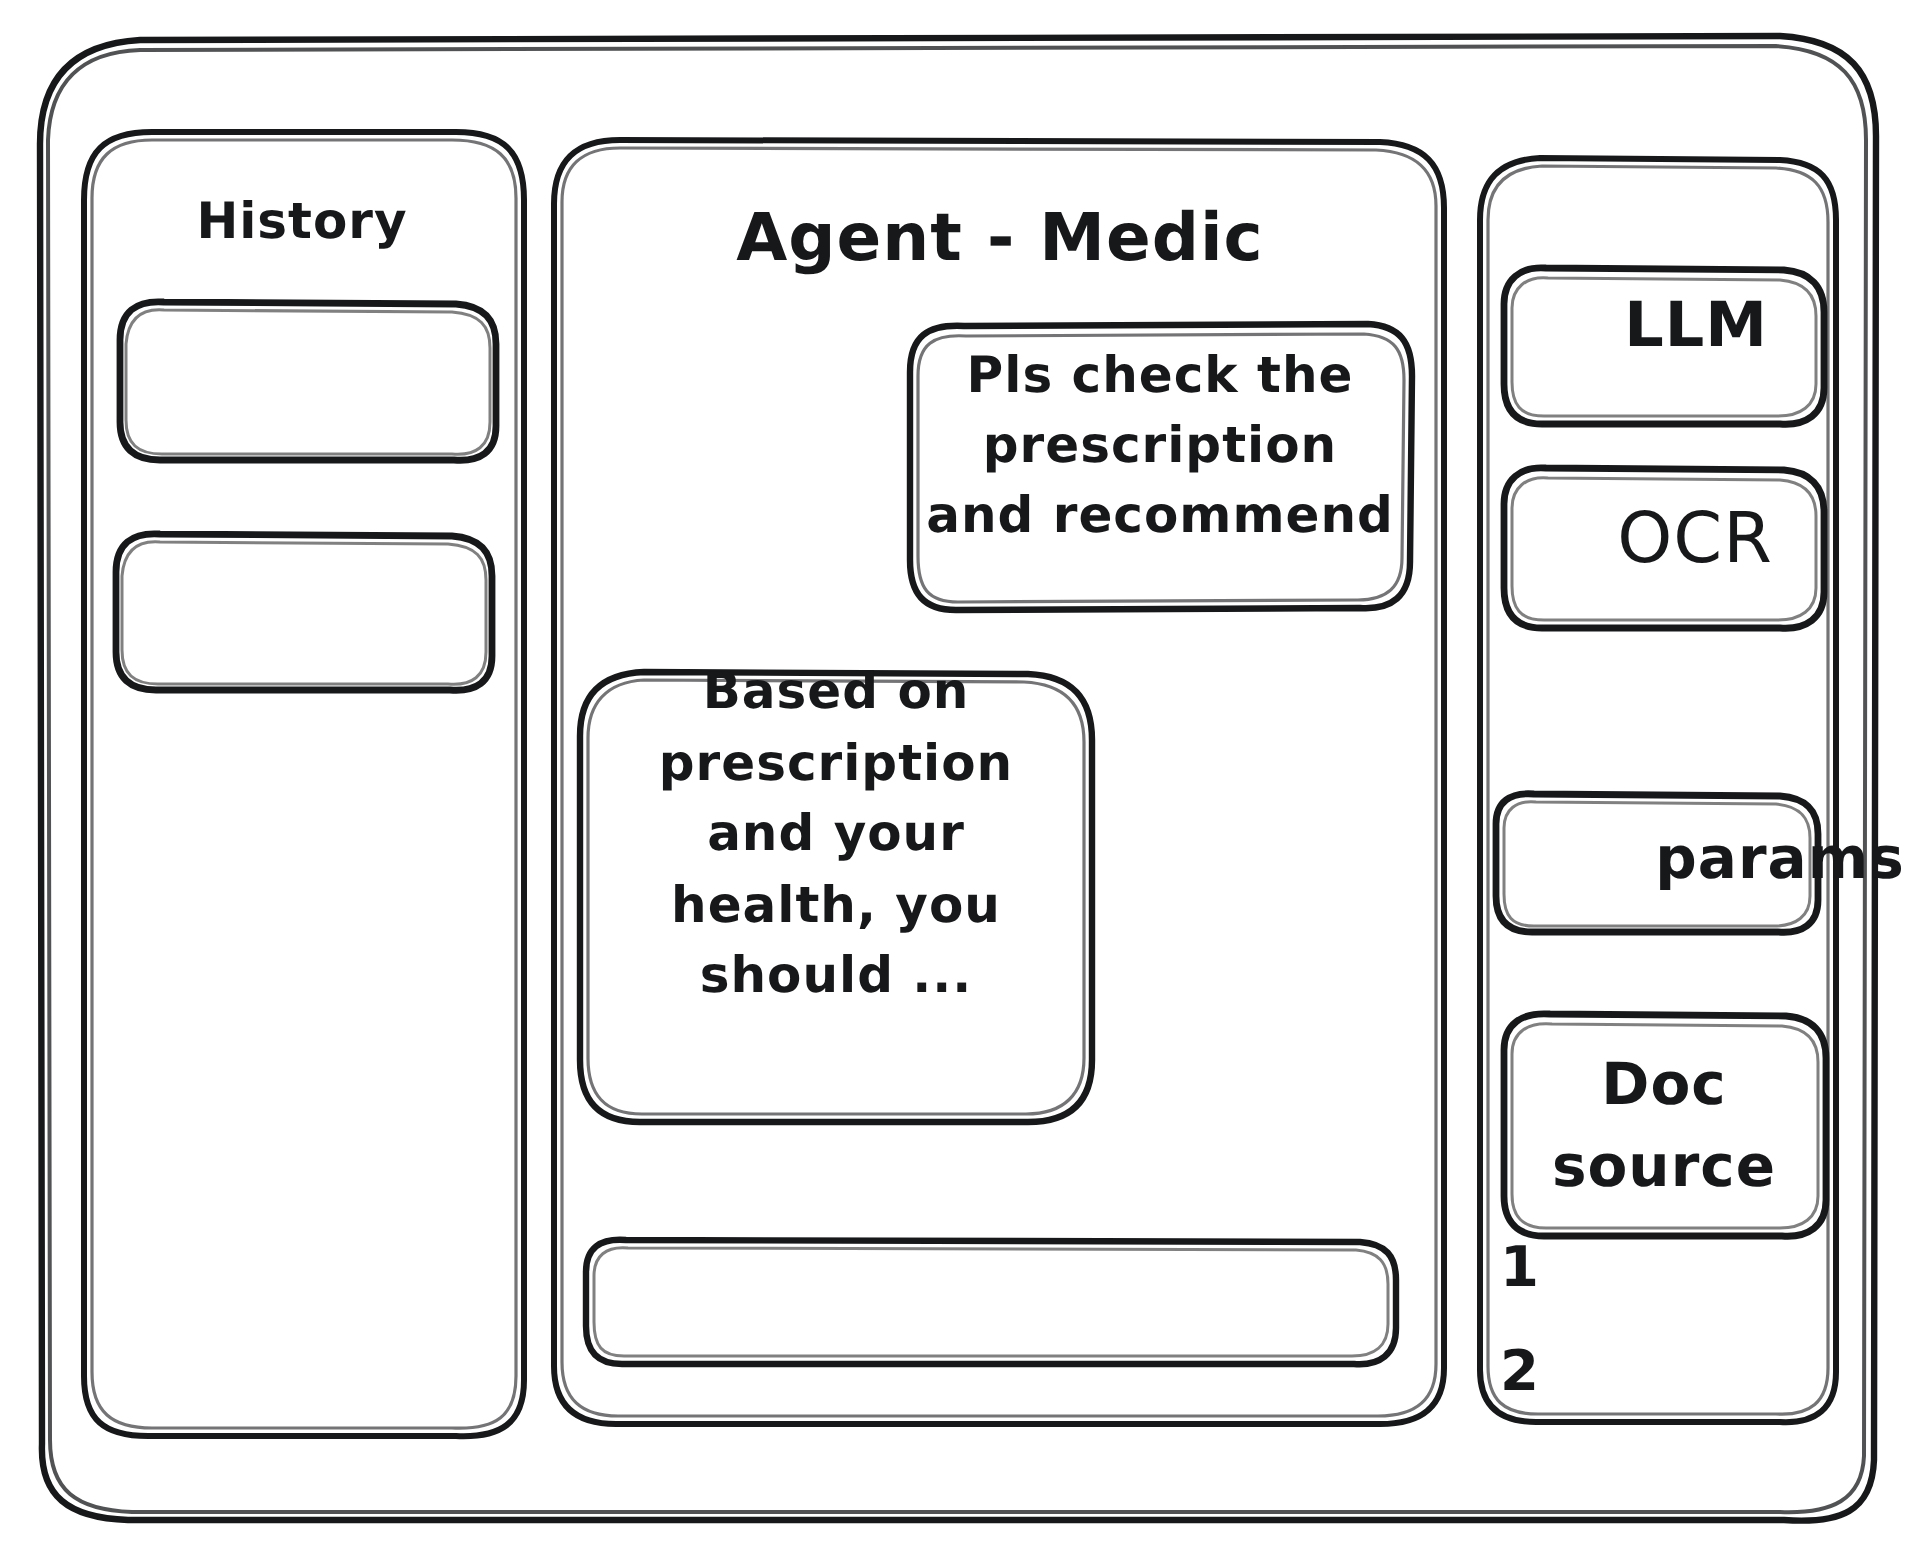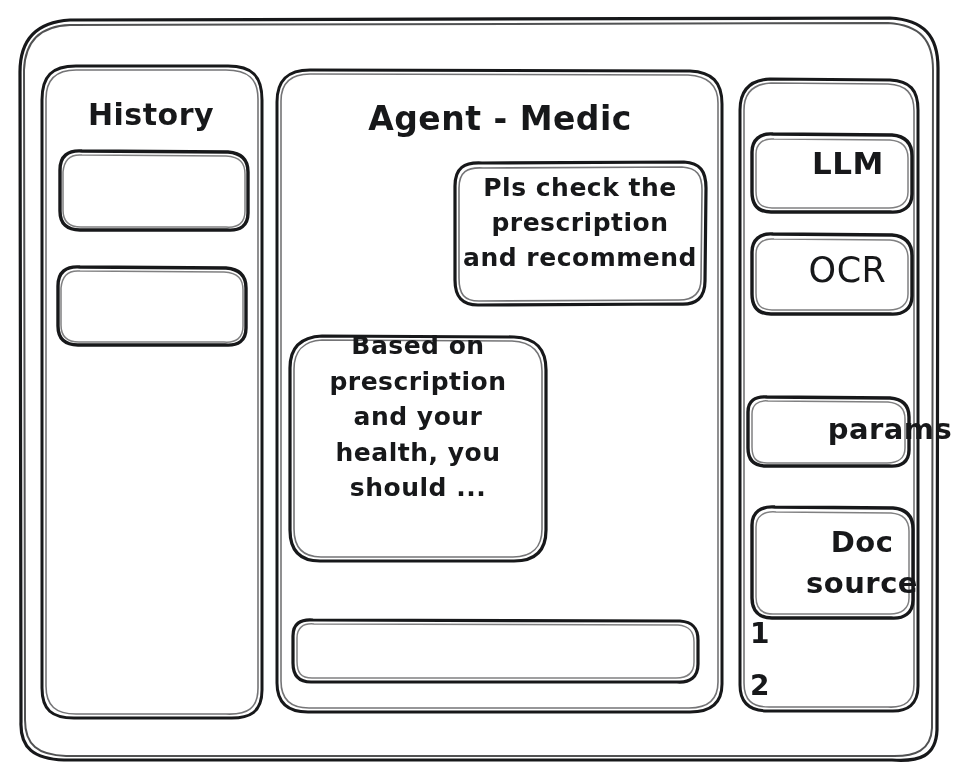--- a/index.html
+++ b/index.html
@@ -30,21 +30,21 @@
     text-align: center;
     line-height: 1.30;
     white-space: pre-line;
     letter-spacing: 0.5px;
     pointer-events: none;
   }
 
   
   #history-title {
     left: 40px; top: 95px; width: 222px;
-    font-size: 30px; font-weight: 600;
+    font-size: 25px; font-weight: 600;
   }
   #agent-title {
     left: 300px; top: 98px; width: 400px;
     font-size: 33px; font-weight: 600;
   }
   #user-msg-text {
     left: 458px; top: 170px; width: 244px;
     font-size: 25px; font-weight: 600; line-height: 1.40;
   }
   #agent-msg-text {
@@ -58,21 +58,21 @@
   #ocr-label {
     left: 752px; top: 248px; width: 191px;
     font-size: 35px; font-weight: 400;
   }
   #params-label {
     left: 748px; top: 411px; width: 188px;
     font-size: 29px; font-weight: 600; padding-left: 48px;
   }
   #doc-source-label {
     left: 752px; top: 522px; width: 160px;
-    font-size: 29px; font-weight: 600; line-height: 1.40; padding-left: 30px;
+    font-size: 29px; font-weight: 600; line-height: 1.40;
   }
   #doc-item-1 {
     left: 750px; top: 616px; width: 40px;
     font-size: 28px; font-weight: 600; text-align: left;
   }
   #doc-item-2 {
     left: 750px; top: 668px; width: 40px;
     font-size: 28px; font-weight: 600; text-align: left;
   }
 </style>

